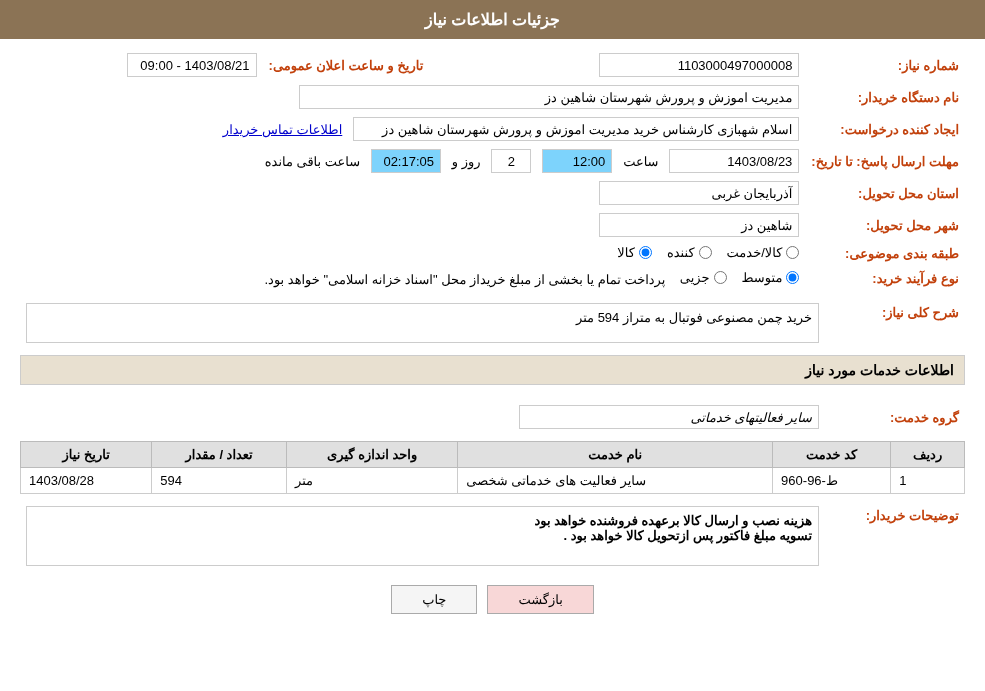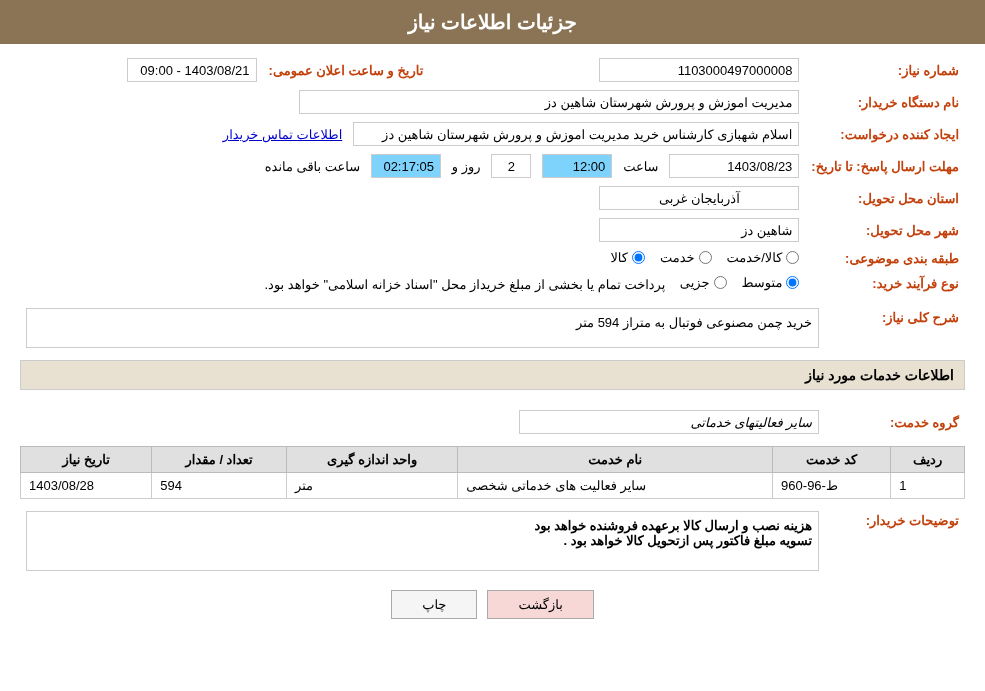--- a/index.html
+++ b/index.html
@@ -13,21 +13,21 @@
       max-width: 985px;
       margin: 0 auto;
       background: #fff;
       min-height: 691px;
     }
     .header-bar {
       background: #8b7355;
       color: #fff;
       text-align: center;
       padding: 10px 15px;
-      font-size: 20px;
+      font-size: 16px;
       font-weight: bold;
     }
     .main-content {
       padding: 10px 20px;
     }
     .info-table {
       width: 100%;
       border-collapse: collapse;
       margin-bottom: 8px;
     }
@@ -210,42 +210,42 @@
           &nbsp;
           <span class="input-box time-box">02:17:05</span>
           &nbsp;
           <span>ساعت باقی مانده</span>
         </td>
       </tr>
 
       <tr>
         <td class="label-cell">استان محل تحویل:</td>
         <td class="value-cell" colspan="3">
-          <span class="input-box" style="min-width:200px;text-align:center;">آذربایجان غربی</span>
+          <span class="input-box" style="min-width:200px;">آذربایجان غربی</span>
         </td>
       </tr>
 
       <tr>
         <td class="label-cell">شهر محل تحویل:</td>
         <td class="value-cell" colspan="3">
           <span class="input-box" style="min-width:200px;">شاهین دز</span>
         </td>
       </tr>
 
       <tr>
         <td class="label-cell">طبقه بندی موضوعی:</td>
         <td class="value-cell" colspan="3">
           <span class="radio-group">
             <span class="radio-item">
               <input type="radio" name="category" style="">
               <span>کالا/خدمت</span>
             </span>
             <span class="radio-item">
               <input type="radio" name="category" style="">
-              <span>خدمت</span>
+              <span>کننده</span>
             </span>
             <span class="radio-item">
               <input type="radio" name="category" checked="" style="">
               <span>کالا</span>
             </span>
           </span>
         </td>
       </tr>
 
       <tr>

